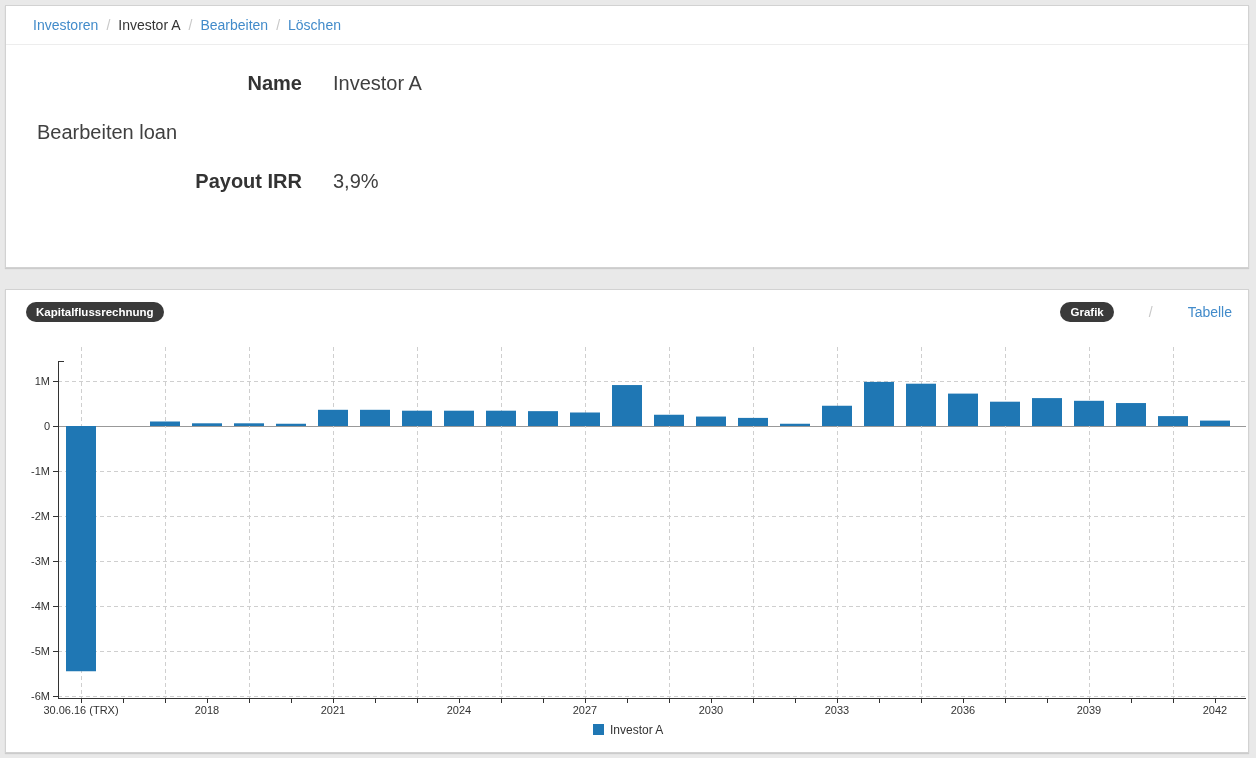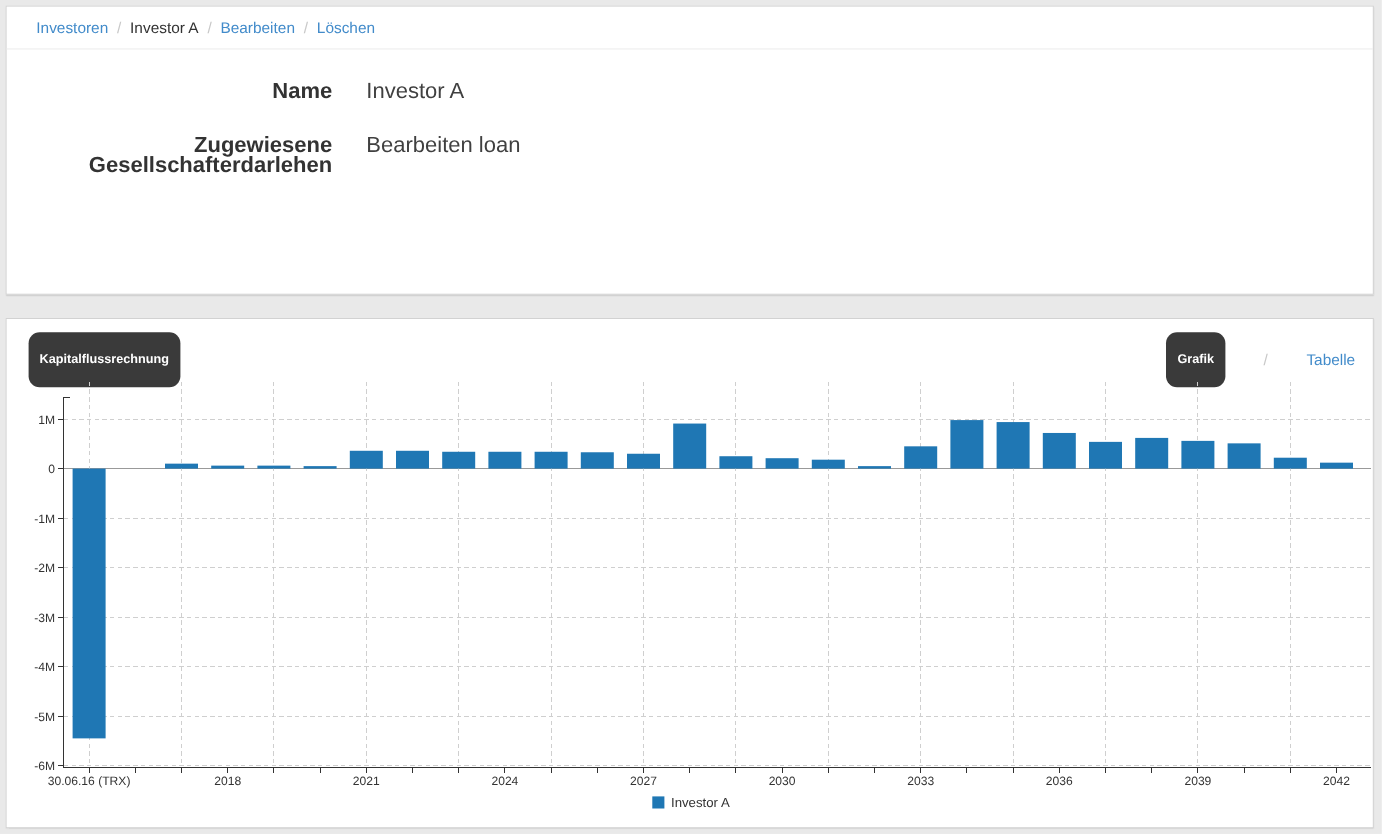--- a/index.html
+++ b/index.html
@@ -13,43 +13,46 @@
   .link{color:#428bca;text-decoration:none;cursor:pointer;}
   .crumb-current{color:#333;}
   .sep{color:#c8c8c8;margin:0 8px;}
   .details{padding-top:29px;}
   .detail-row{display:flex;line-height:18px;font-size:20px;margin-bottom:31px;}
   .detail-label{width:296px;text-align:right;font-weight:bold;color:#333;}
   .detail-value{margin-left:31px;color:#404040;}
   .chart-header{position:absolute;top:12px;left:20px;right:16px;display:flex;
                 justify-content:space-between;align-items:center;}
   .badge{background:#3a3a3a;color:#fff;font-size:11.5px;font-weight:bold;
-         padding:19px 10px;border-radius:10px;display:inline-block;line-height:12px;}
+         padding:4px 10px;border-radius:10px;display:inline-block;line-height:12px;}
   .view-toggle{display:flex;align-items:center;font-size:14px;gap:28px;}
   .view-toggle .sep{margin:0 7px;}
   #chart-svg{position:absolute;left:0;top:50px;}
   svg text{font-family:"Liberation Sans",sans-serif;}
 </style>
 </head>
 <body>
 
 <div class="page">
 
   <div class="card card-top">
     <div class="breadcrumb">
       <span class="link">Investoren</span><span class="sep">/</span><span class="crumb-current">Investor A</span><span class="sep">/</span><span class="link">Bearbeiten</span><span class="sep">/</span><span class="link">Löschen</span>
     </div>
     <div class="details">
       <div class="detail-row">
         <div class="detail-label">Name</div>
         <div class="detail-value">Investor A</div>
       </div>
       <div class="detail-row">
-        <div class="detail-label">Zugewiesene Gesellschafterdarlehen</div>
         <div class="detail-value">Bearbeiten loan</div>
+      </div>
+      <div class="detail-row">
+        <div class="detail-label">Payout IRR</div>
+        <div class="detail-value">3,9%</div>
       </div>
     </div>
   </div>
 
   <div class="card card-chart">
     <div class="chart-header">
       <span class="badge">Kapitalflussrechnung</span>
       <div class="view-toggle">
         <span class="badge">Grafik</span>
         <span class="sep">/</span>

